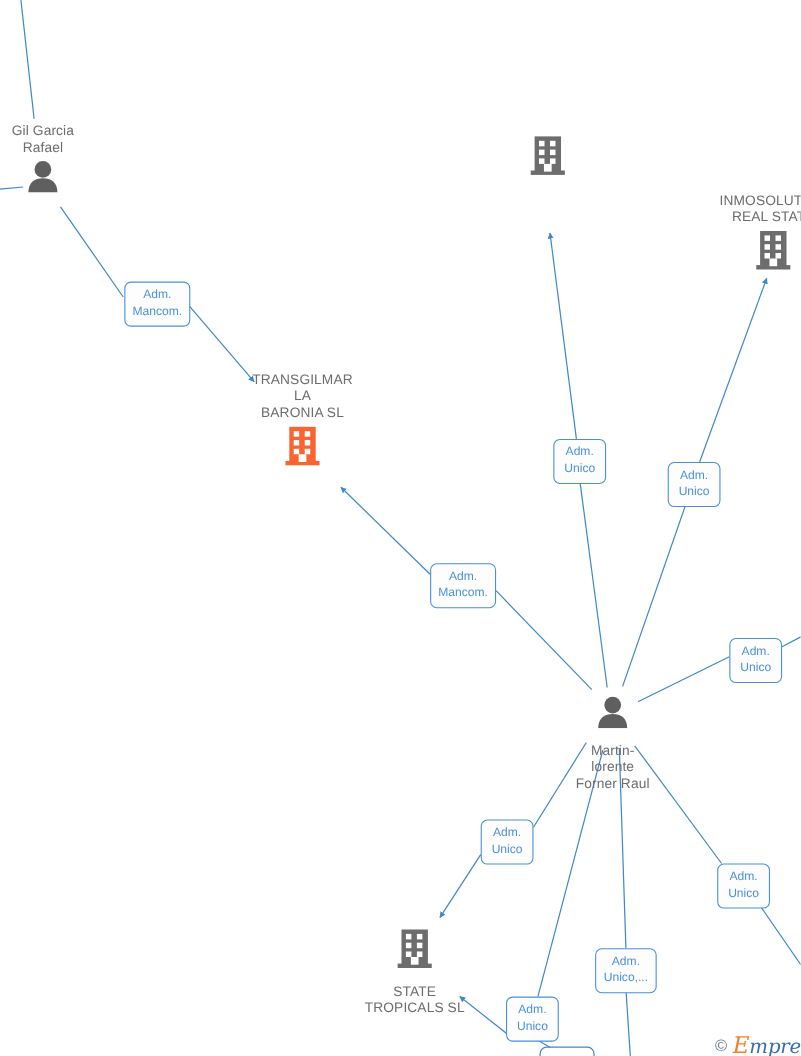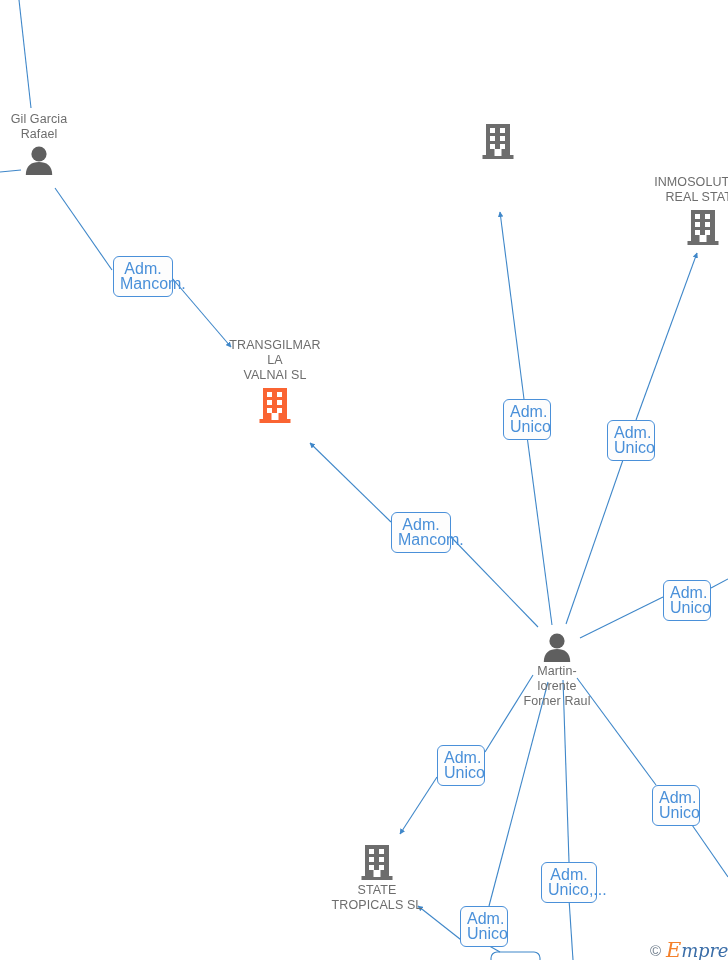--- a/index.html
+++ b/index.html
@@ -42,30 +42,30 @@
     letter-spacing: 0.1px;
     white-space: pre-line;
   }
   .node-label.nowrapclip {
     white-space: pre;
   }
   .node-icon {
     display: block;
   }
   .node.label-above .node-label { margin-bottom: 3px; }
-  .node.label-below .node-label { margin-top: 2px; }
+  .node.label-below .node-label { margin-top: 13px; }
 
   .edge-label {
     position: absolute;
     box-sizing: border-box;
     background: #fdfdfd;
     border: 1px solid #4a90d9;
     border-radius: 6px;
     color: #4a90d9;
-    font-size: 16px;
+    font-size: 11px;
     line-height: 15px;
     text-align: center;
     padding: 4px 6px 5px 6px;
     white-space: pre-line;
     cursor: pointer;
   }
   .watermark {
     position: absolute;
     display: flex;
     align-items: center;
@@ -173,21 +173,21 @@
       <rect x="19" y="14" width="5" height="5" fill="#ffffff"></rect>
       <rect x="9" y="22" width="5" height="5" fill="#ffffff"></rect>
       <rect x="19" y="22" width="5" height="5" fill="#ffffff"></rect>
       <rect x="13.5" y="27" width="7" height="7" fill="#ffffff"></rect>
     </svg>
   </div>
 
   <div class="node label-above" style="left:275px; top:338px;">
     <div class="node-label">TRANSGILMAR
 LA
-VALNAI  SL</div>
+BARONIA  SL</div>
     <svg class="node-icon" width="34" height="38" viewBox="0 0 34 38">
       <rect x="5" y="2" width="24" height="32" fill="#fa6432"></rect>
       <rect x="1.5" y="33" width="31" height="4" fill="#fa6432"></rect>
       <rect x="9" y="6" width="5" height="5" fill="#ffffff"></rect>
       <rect x="19" y="6" width="5" height="5" fill="#ffffff"></rect>
       <rect x="9" y="14" width="5" height="5" fill="#ffffff"></rect>
       <rect x="19" y="14" width="5" height="5" fill="#ffffff"></rect>
       <rect x="9" y="22" width="5" height="5" fill="#ffffff"></rect>
       <rect x="19" y="22" width="5" height="5" fill="#ffffff"></rect>
       <rect x="13.5" y="27" width="7" height="7" fill="#ffffff"></rect>

